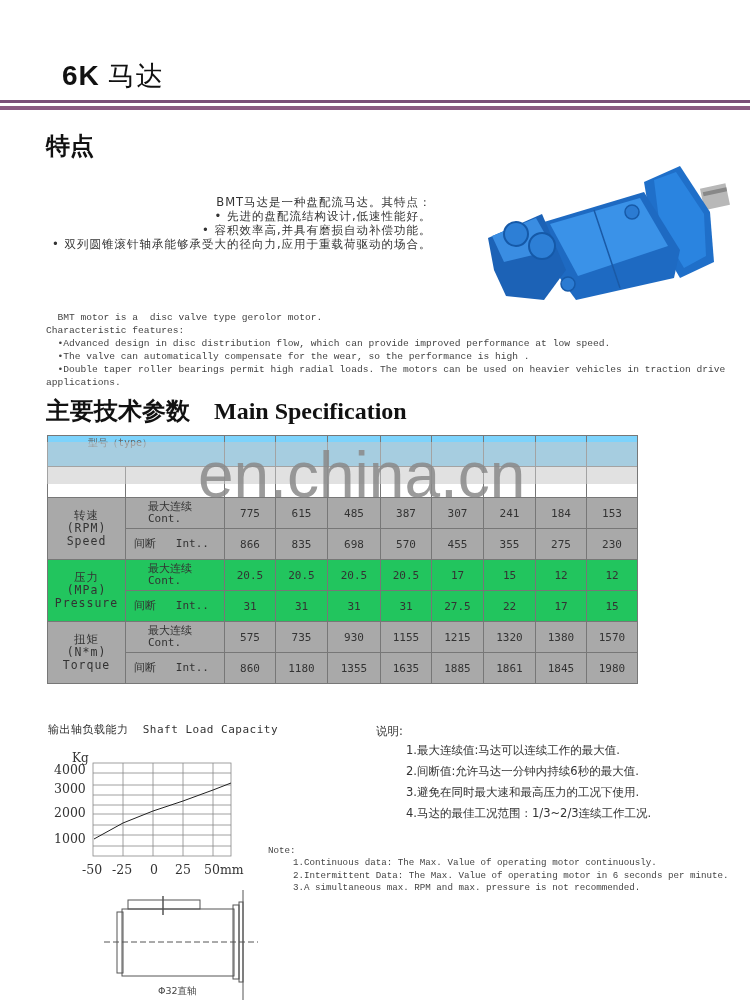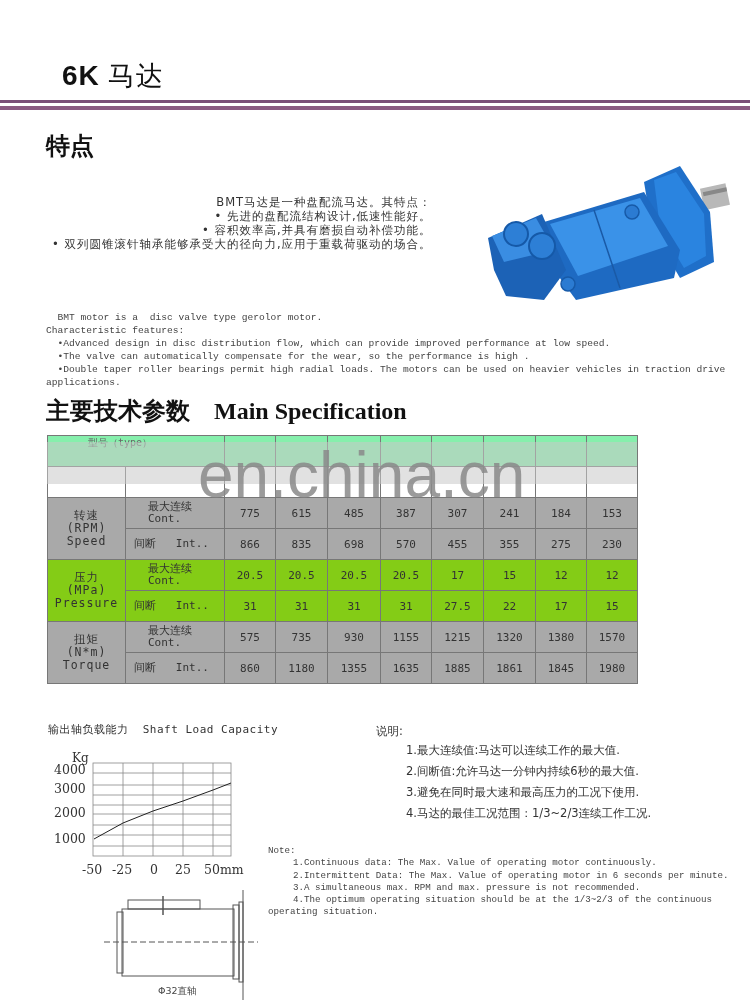--- a/index.html
+++ b/index.html
@@ -15,22 +15,22 @@
   .cn-intro div { white-space:nowrap;text-align:right; }
   .en-intro { left:46px; top:305px; font-family:"Liberation Mono", monospace; font-size:9.6px; line-height:13px; color:#444; width:700px;margin-top:6px; }
   .en-intro div { white-space:pre-wrap; }
   .motor { left:484px; top:150px; width:260px; height:165px; }
   .spec-title { left:46px; top:395px; font-size:24px; font-weight:bold; color:#111; white-space:nowrap; }
   .spec-title .cn { font-family:Liberation Mono, monospace; }
   .spec-title .en { font-family:"Liberation Serif", serif; margin-left:24px; }
   table.spec { position:absolute; left:47px; top:435px; border-collapse:collapse; font-family:"DejaVu Sans Mono", monospace; font-size:11px; color:#333; }
   table.spec td { border:1px solid #777; text-align:center; padding:0; height:30px; }
   .g { background:#a9a9a9; }
-  .w { background:#84cc16; }
-  .hdrrow td { height:34px; background:#86efac; border-color:#999; }
+  .w { background:#22c55e; }
+  .hdrrow td { height:34px; background:#7dd3fc; border-color:#999; }
   .blankrow td { height:51px; background:#fff; border-top:none; border-bottom:1px solid #ccc; border-left:1px solid #ddd; border-right:1px solid #ddd; }
   .lab { font-size:11.5px; line-height:13px; letter-spacing:1px; }
   .sub { font-size:11px; line-height:12px; text-align:left !important; padding-left:8px !important; }
   .watermark { left:198px; top:438px; font-family:"Liberation Sans", sans-serif; font-size:64px; color:#8a8a8a; opacity:0.85; letter-spacing:0px; }
   .watermark-band { left:47px; top:442px; width:590px; height:42px; background:rgba(200,200,200,0.55); }
   .shaft-title { left:48px; top:722px; font-family:"DejaVu Sans Mono", monospace; font-size:11px; color:#333; letter-spacing:0.5px; white-space:nowrap; }
   .chart { left:40px; top:745px; width:230px; height:135px; }
   .notes-cn { left:376px; top:724px; font-family:"DejaVu Sans", sans-serif; font-size:11.5px; line-height:21px; color:#333; }
   .notes-cn .item { padding-left:30px; white-space:nowrap; }
   .notes-en { left:268px; top:845px; font-family:"Liberation Mono", monospace; font-size:9.2px; line-height:12.3px; color:#444; width:470px; }
@@ -272,14 +272,13 @@
   <div class="item">2.间断值:允许马达一分钟内持续6秒的最大值.</div>
   <div class="item">3.避免在同时最大速和最高压力的工况下使用.</div>
   <div class="item">4.马达的最佳工况范围：1/3~2/3连续工作工况.</div>
 </div>
 
 <div class="abs notes-en">
   <div>Note:</div>
   <div style="padding-left:25px">1.Continuous data: The Max. Value of operating motor  continuously.</div>
   <div style="text-indent:25px">2.Intermittent Data: The Max. Value of operating motor in 6 seconds per minute.</div>
   <div style="padding-left:25px">3.A simultaneous max. RPM and max. pressure is not recommended.</div>
-  <div style="text-indent:25px">4.The optimum operating situation should be at the 1/3~2/3 of the continuous operating situation.</div>
 </div>
 
 </body></html>

